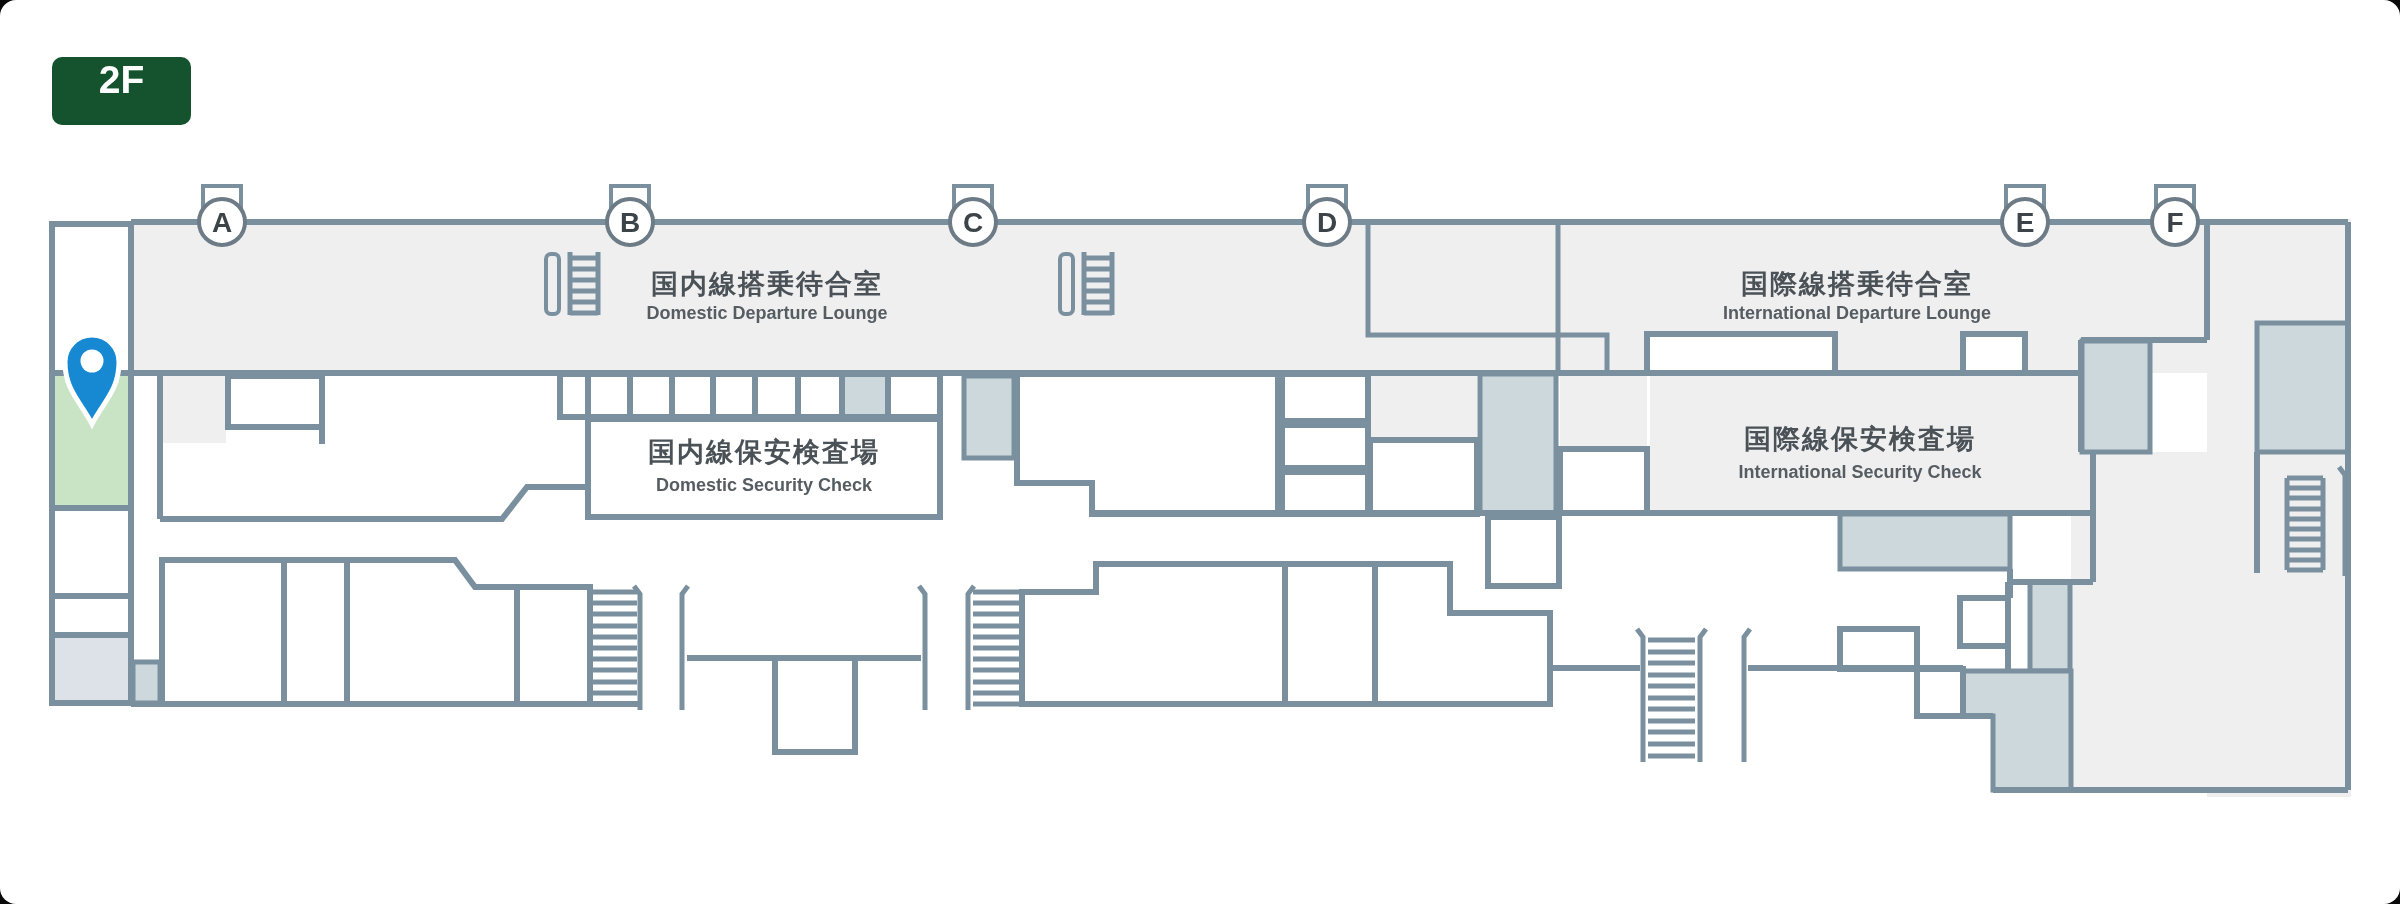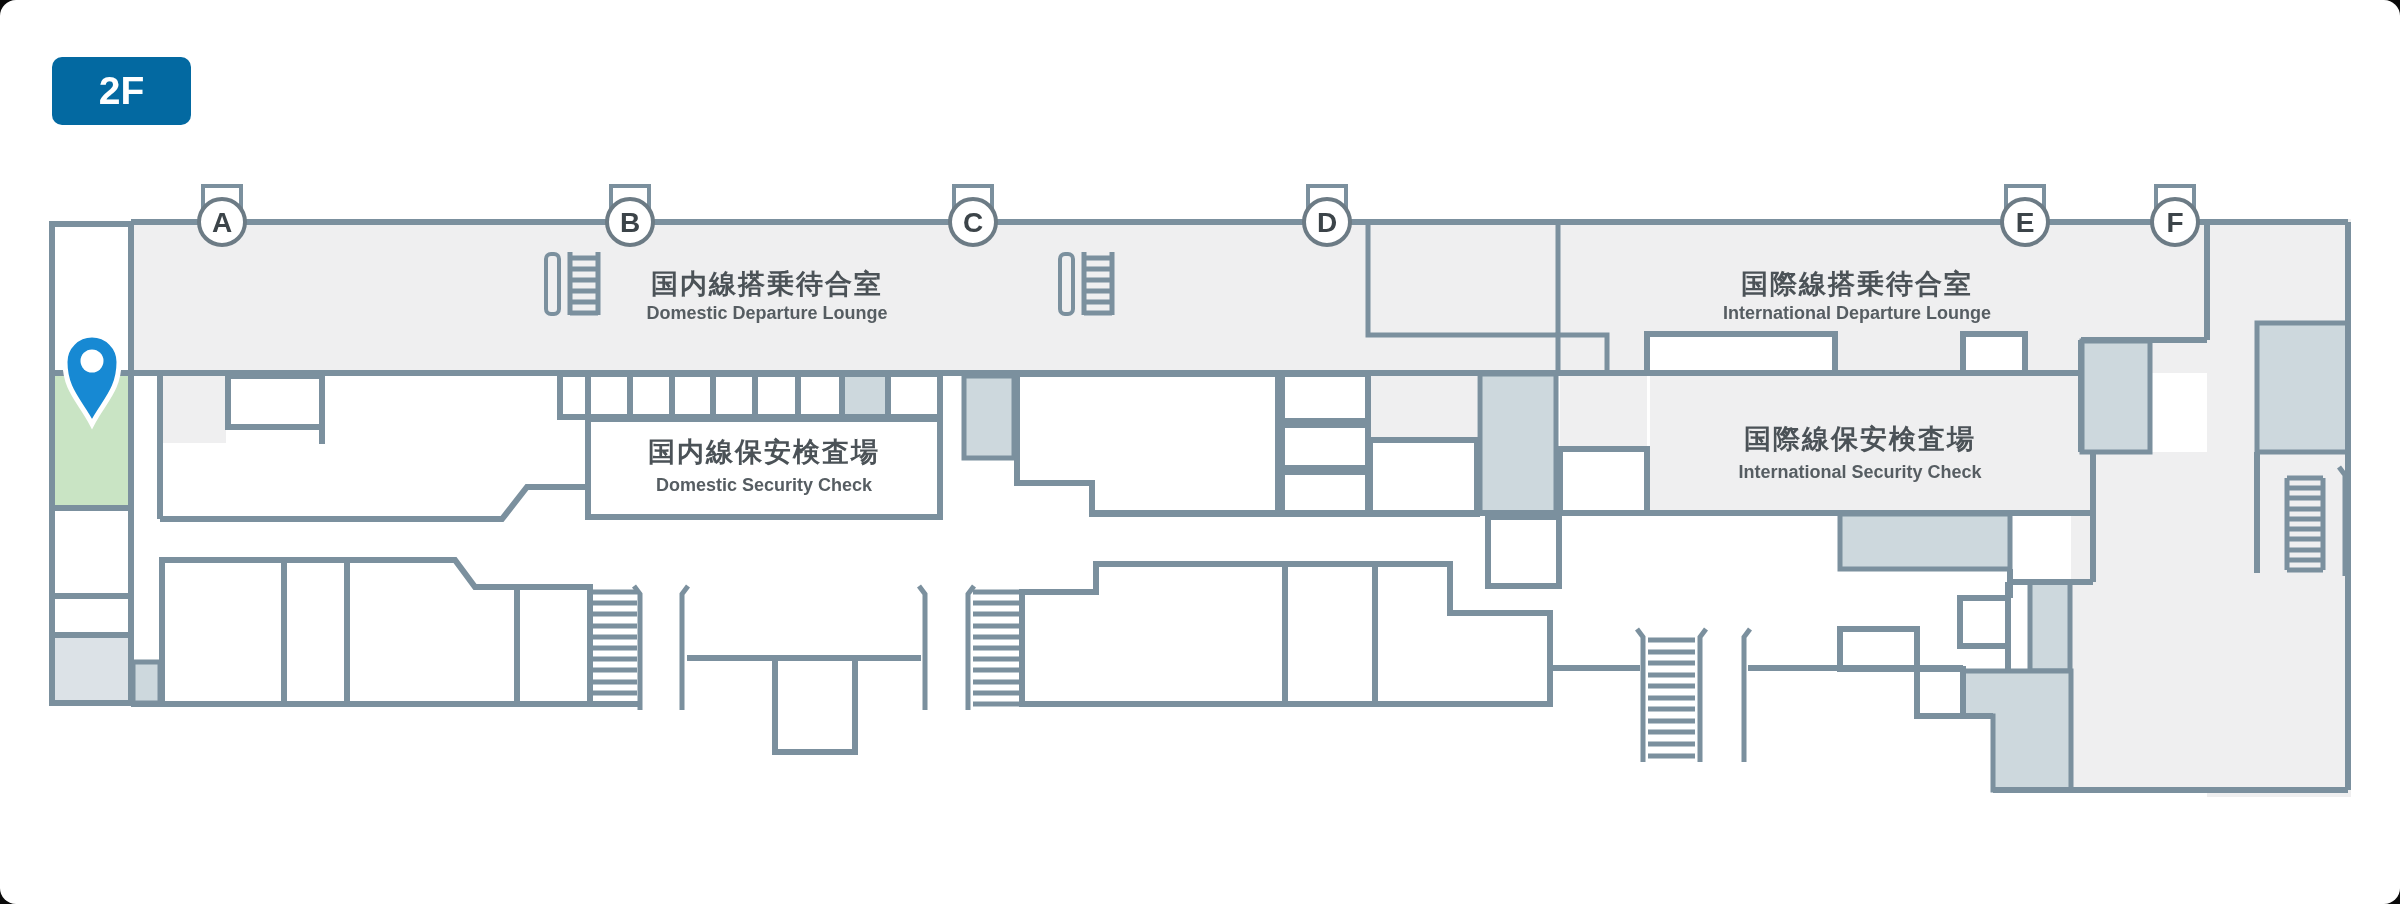--- a/index.html
+++ b/index.html
@@ -1,21 +1,21 @@
 <!DOCTYPE html>
 <html><head>
 <meta charset="utf-8">
 <style>
   html,body{margin:0;padding:0;width:2400px;height:904px;background:#0a0a0a;
     font-family:"Liberation Sans", sans-serif;}
   .page{position:absolute;inset:0;background:#ffffff;border-radius:16px;overflow:hidden;}
   .floor-btn{position:absolute;left:52px;top:57px;width:139px;height:68px;
-    background:#0369a1;border:none;border-radius:10px;color:#ffffff;
+    background:#14532d;border:none;border-radius:10px;color:#ffffff;
     font-family:"Liberation Sans", sans-serif;font-size:39px;font-weight:bold;
-    display:flex;align-items:center;justify-content:center;cursor:pointer;}
+    display:flex;align-items:flex-start;justify-content:center;cursor:pointer;}
   svg{position:absolute;left:0;top:0;}
   .lt{fill:#efeff0;}
   .md{fill:#cdd8dd;}
   .md2{fill:#dce2e7;}
   .green{fill:#c9e4c4;}
   .wh{fill:#ffffff;}
   .wall{fill:none;stroke:#7b909e;stroke-width:6;}
   .wall4{fill:none;stroke:#7b909e;stroke-width:4;}
   .wroom{fill:#ffffff;stroke:#7b909e;stroke-width:6;}
   .mroom{fill:#cdd8dd;stroke:#7b909e;stroke-width:5;}

